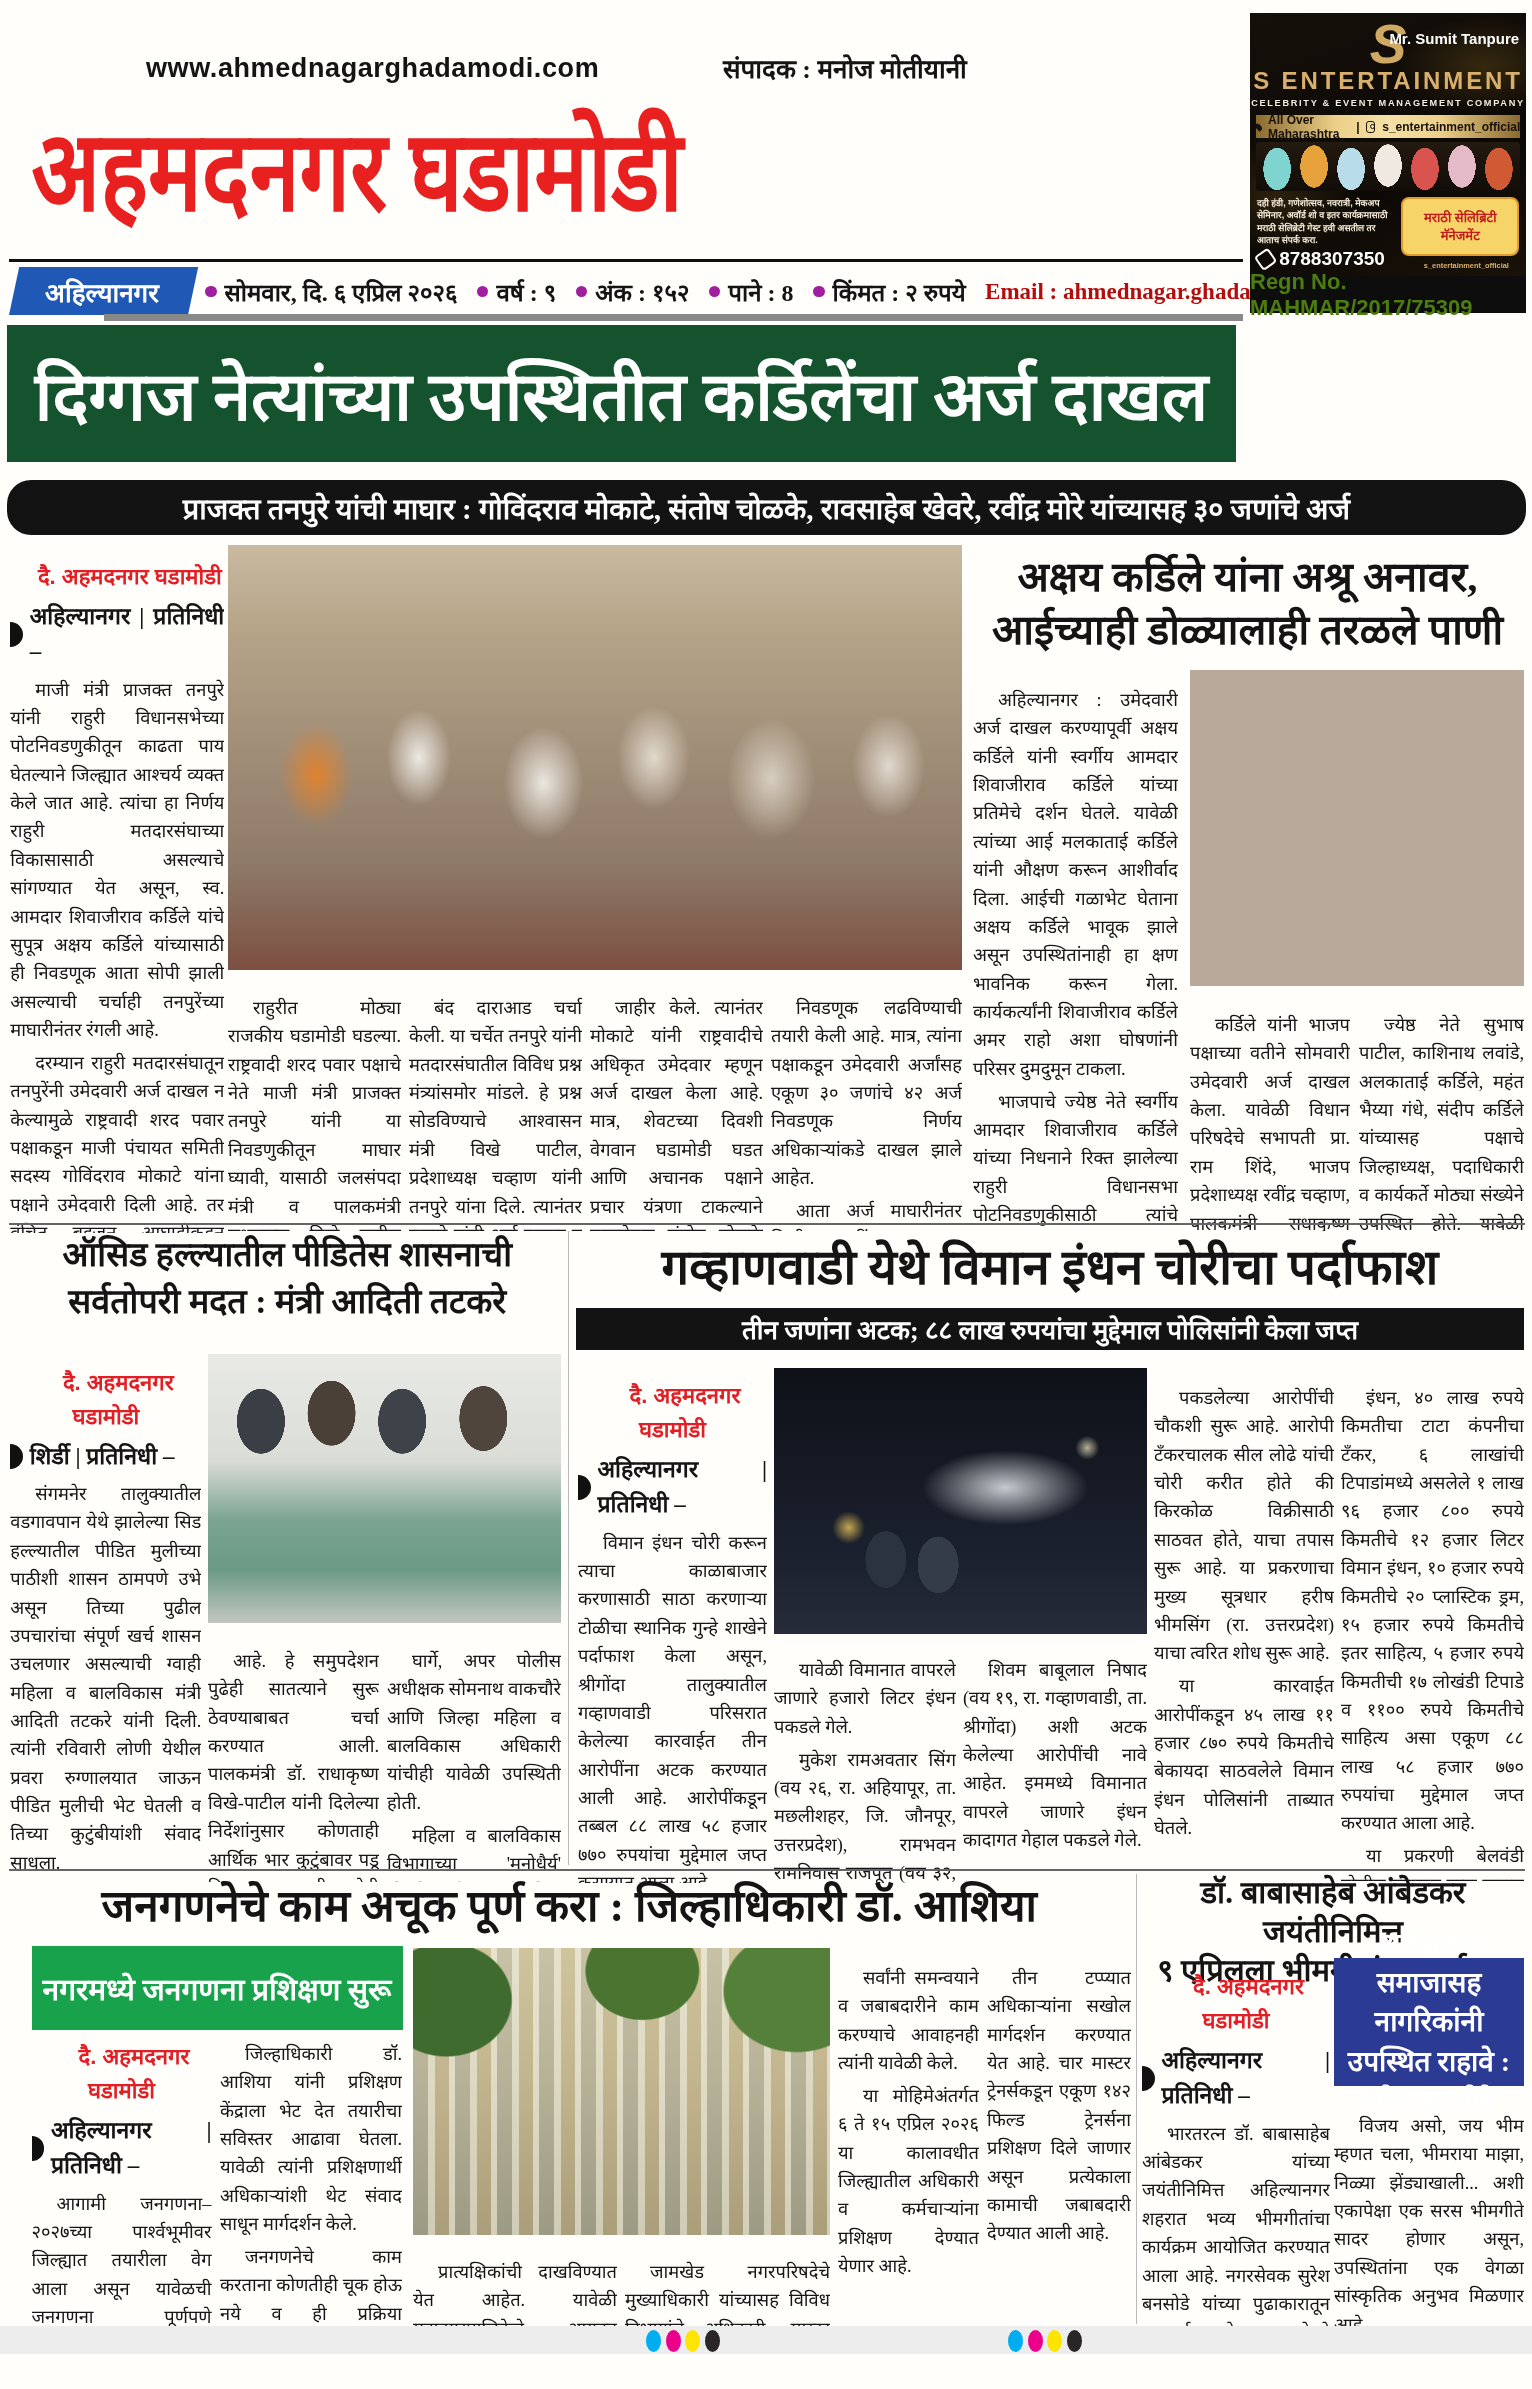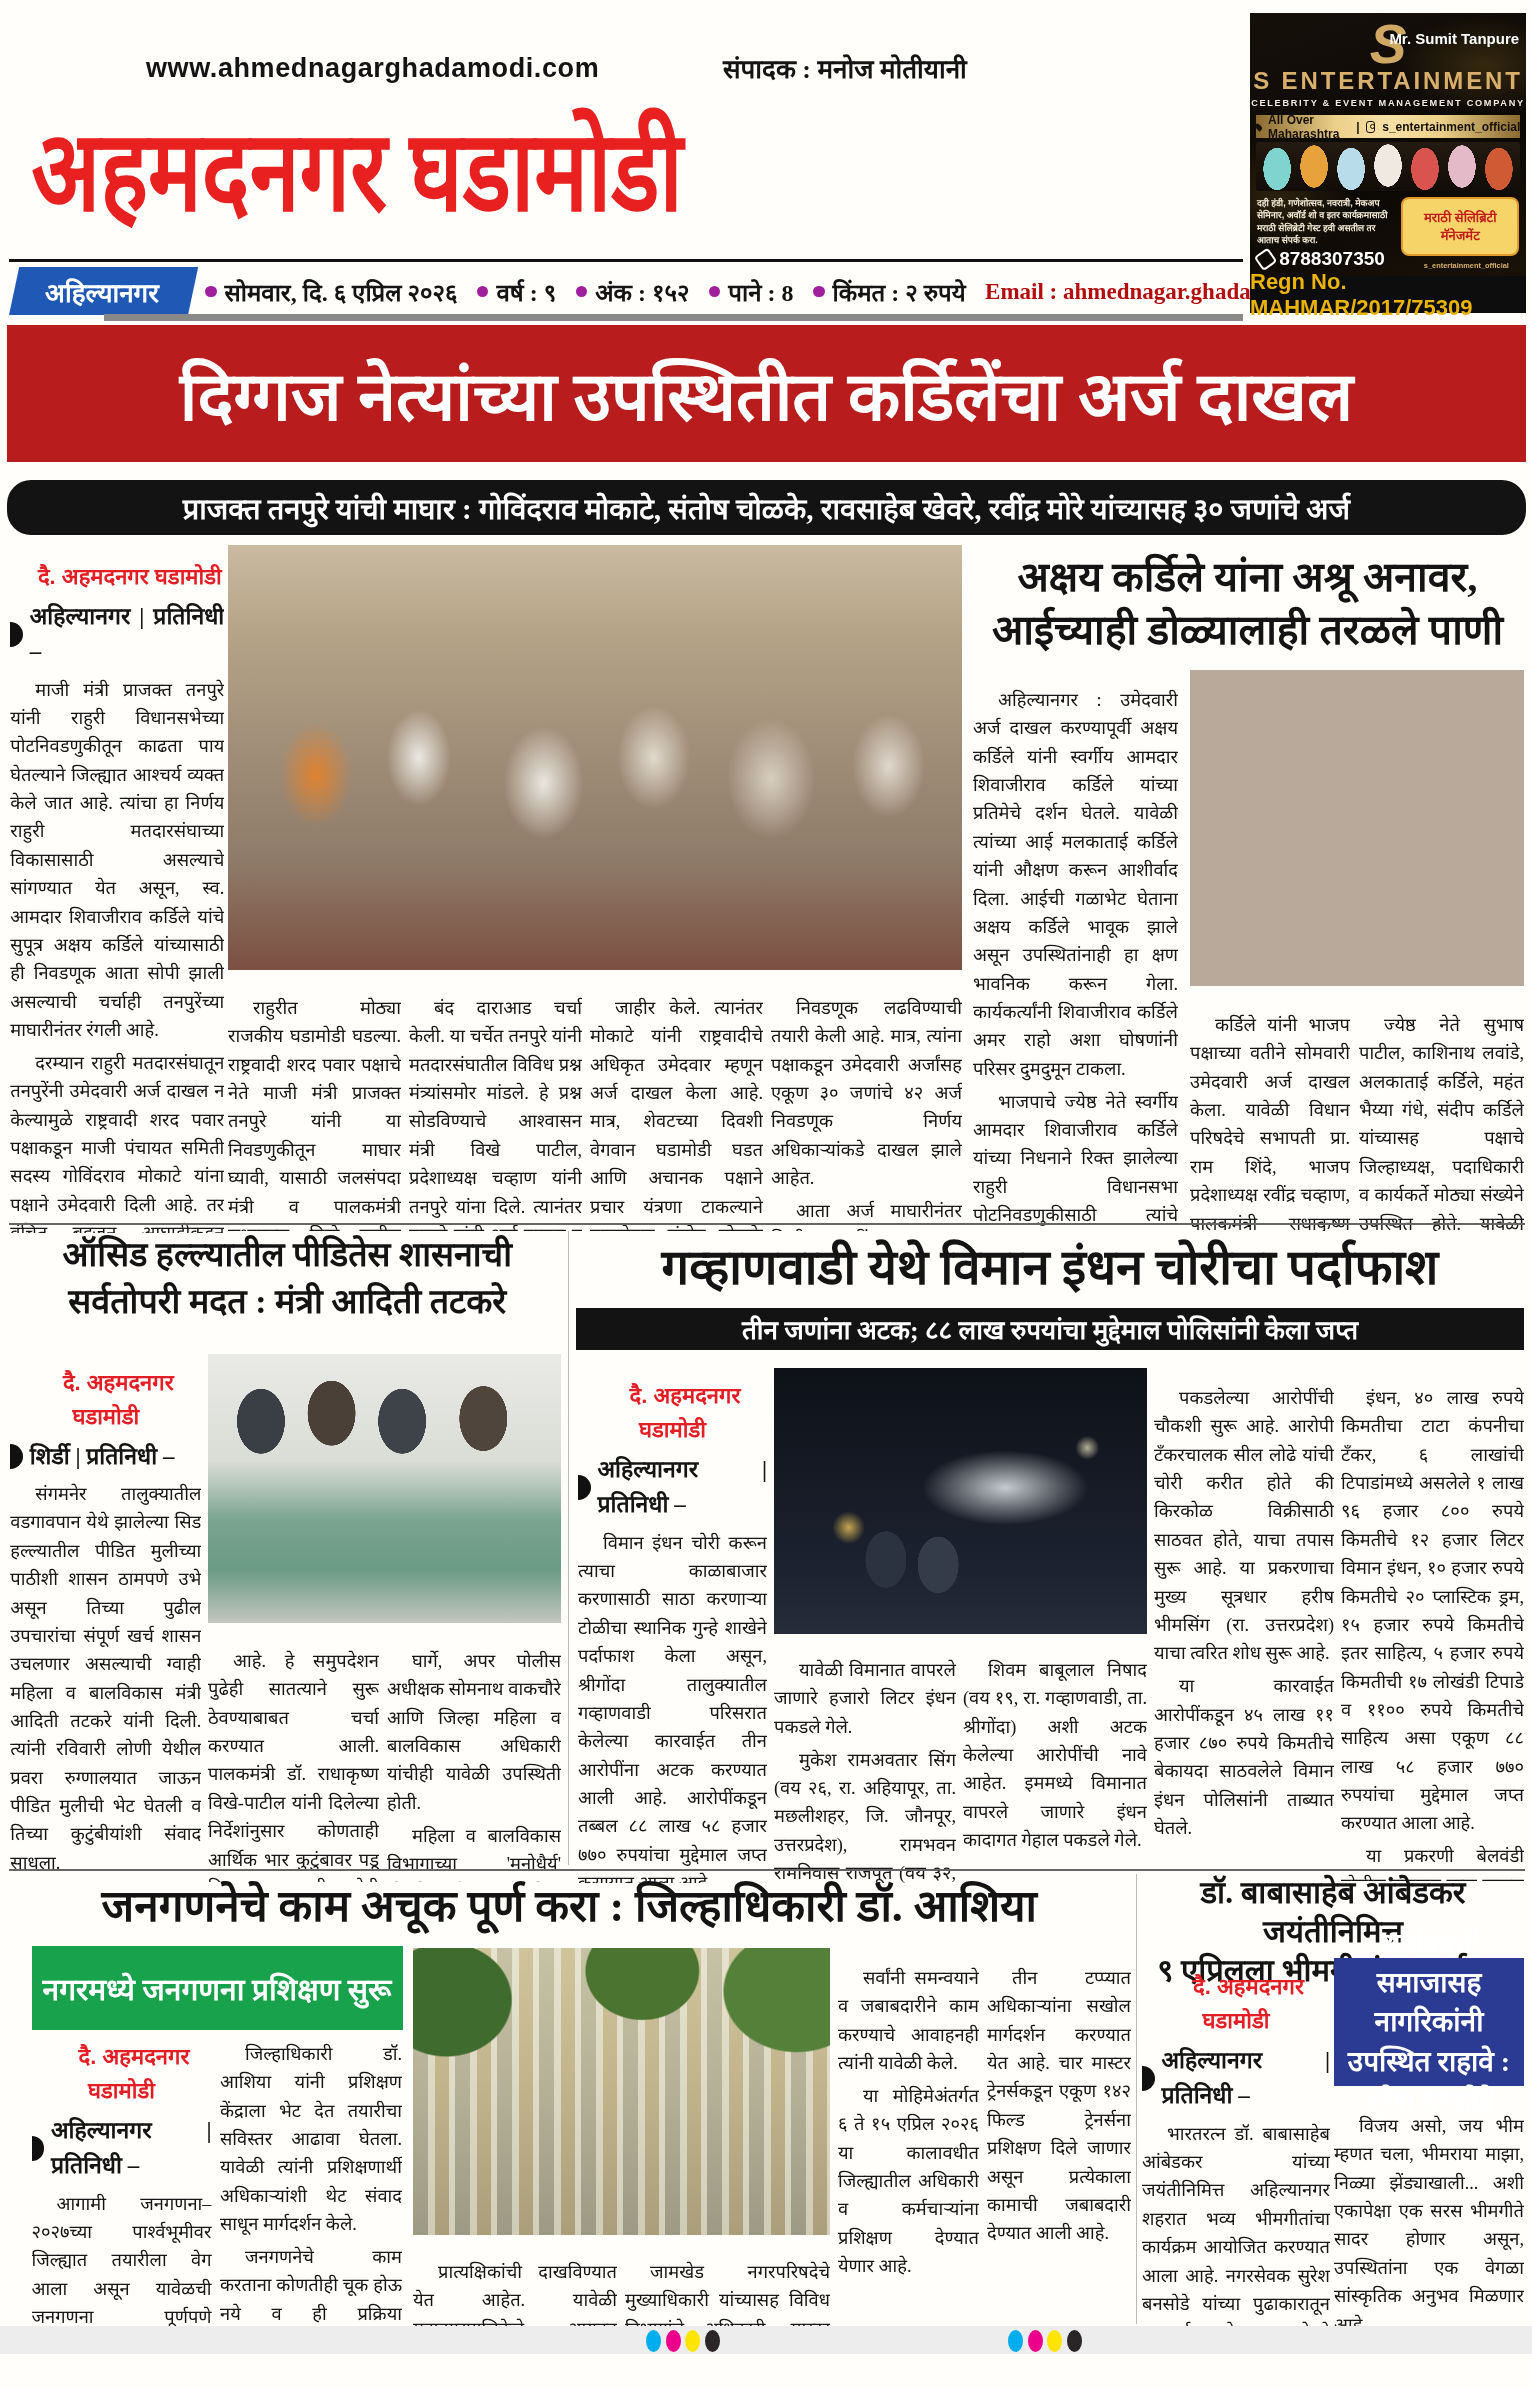--- a/index.html
+++ b/index.html
@@ -49,25 +49,25 @@
   .ad-insta-footer{display:flex;align-items:center;gap:3.4px;color:#d8b06c;font-size:7.4px;font-weight:bold;}
   .insta-icon.small{width:6.9px;height:6.9px;border-width:1.1px;}
   .insta-icon.small::after{left:1.1px;top:1.1px;width:2.3px;height:2.3px;border-width:0.9px;}
   
   .city-box{left:8.6px;top:267px;width:179px;height:48px;background:#1f58b5;transform:skewX(-12deg);transform-origin:bottom left;}
   .city-text{left:22px;top:274px;width:160px;text-align:center;color:#fff;font-size:26px;font-weight:bold;}
   .date-row{left:205px;top:275px;width:1031px;display:flex;align-items:center;gap:19.5px;white-space:nowrap;}
   .date-item{display:flex;align-items:center;gap:8px;font-size:24px;font-weight:bold;}
   .dot{width:11.5px;height:11.5px;border-radius:50%;background:#9f1f9f;flex:none;}
   .email{color:#b50d0d;font-size:23px;font-weight:bold;}
-  .regn{left:1250px;top:276px;width:276px;height:37px;background:#0d0d0d;color:#eab308;font-size:22px;
+  .regn{left:1250px;top:276px;width:276px;height:37px;background:#0d0d0d;color:#4d7c0f;font-size:22px;
         font-weight:bold;display:flex;align-items:center;justify-content:center;}
   .gray-bar{left:104px;top:314px;width:1139px;height:6.9px;background:#898989;}
   
-  .red-band{left:6.9px;top:325px;width:1519px;height:137px;background:#b91c1c;display:flex;align-items:center;justify-content:center;}
+  .red-band{left:6.9px;top:325px;width:1229px;height:137px;background:#14532d;display:flex;align-items:center;justify-content:center;}
   .red-band div{color:#fff;font-size:68px;font-weight:800;text-align:center;white-space:nowrap;}
   .black-band{left:6.9px;top:480px;width:1519px;height:55px;background:#131313;display:flex;align-items:center;justify-content:center;border-radius:24px;}
   .black-band div{color:#fff;font-size:29px;font-weight:bold;white-space:nowrap;}
   
   .col{position:absolute;overflow:hidden;text-align:justify;font-size:18.3px;line-height:1.55;color:#151515;margin-top:16px;}
   .col p{margin:0 0 4.6px;text-indent:25px;}
   .credit{color:#e31e24;font-weight:bold;text-align:center;font-size:22px;margin:0 0 3.4px;text-indent:0;
           font-family:"Liberation Sans","DejaVu Sans",sans-serif;}
   .byline{display:flex;align-items:center;gap:6.9px;font-weight:bold;font-size:23px;margin:0 0 5.7px;text-indent:0;}
   .half-dot{width:12.6px;height:25px;background:#111;border-radius:0 25px 25px 0;flex:none;}

